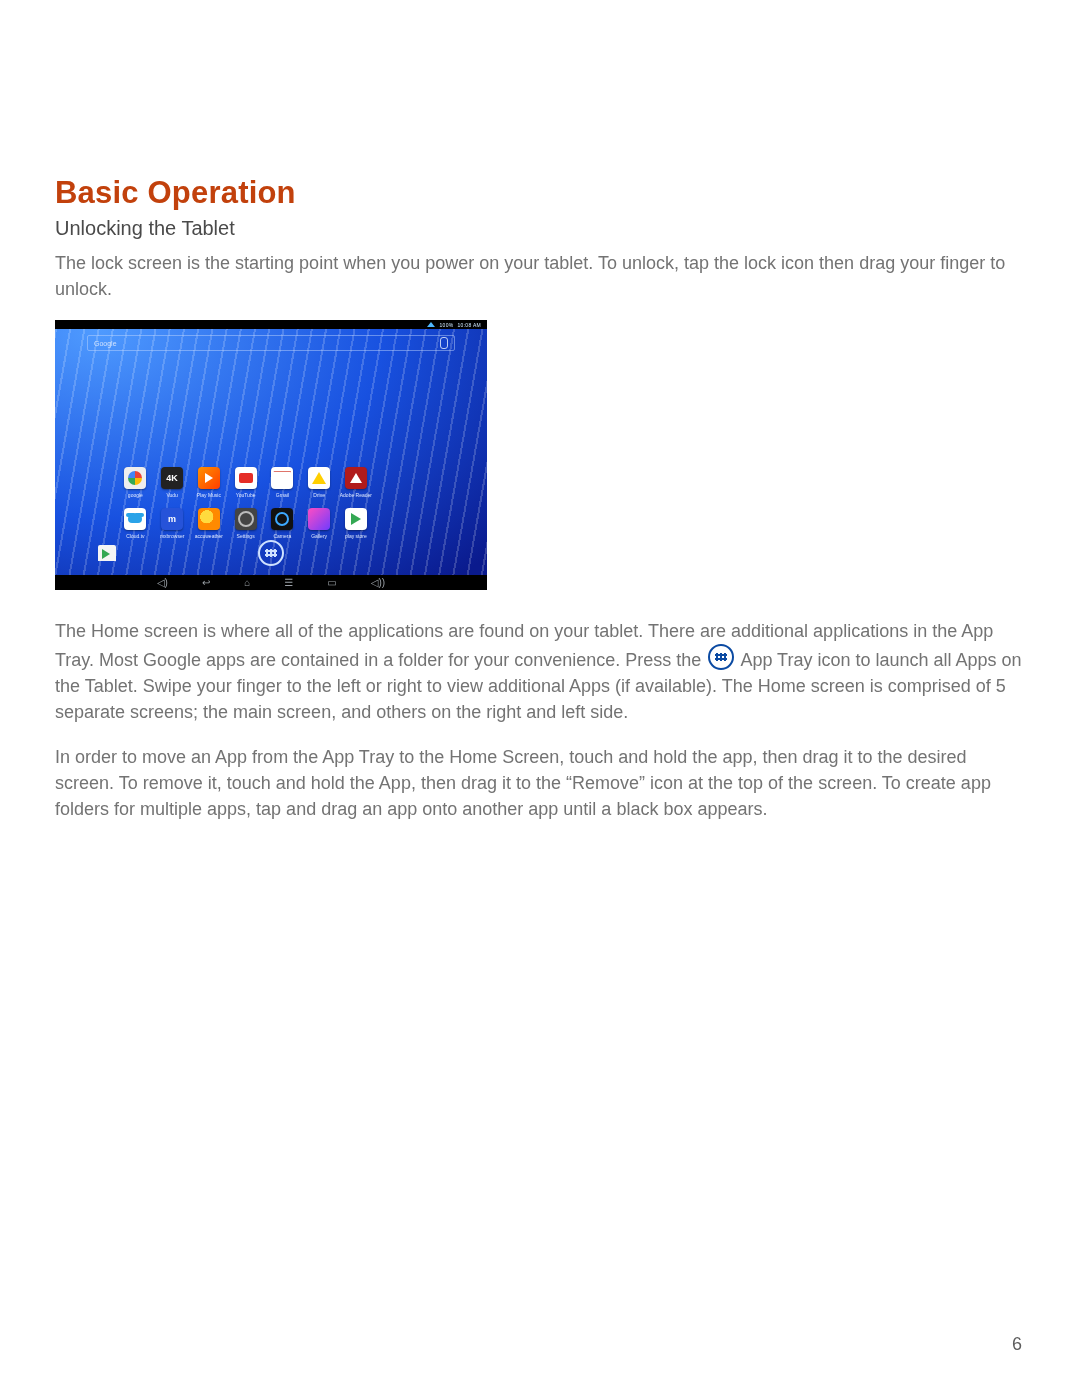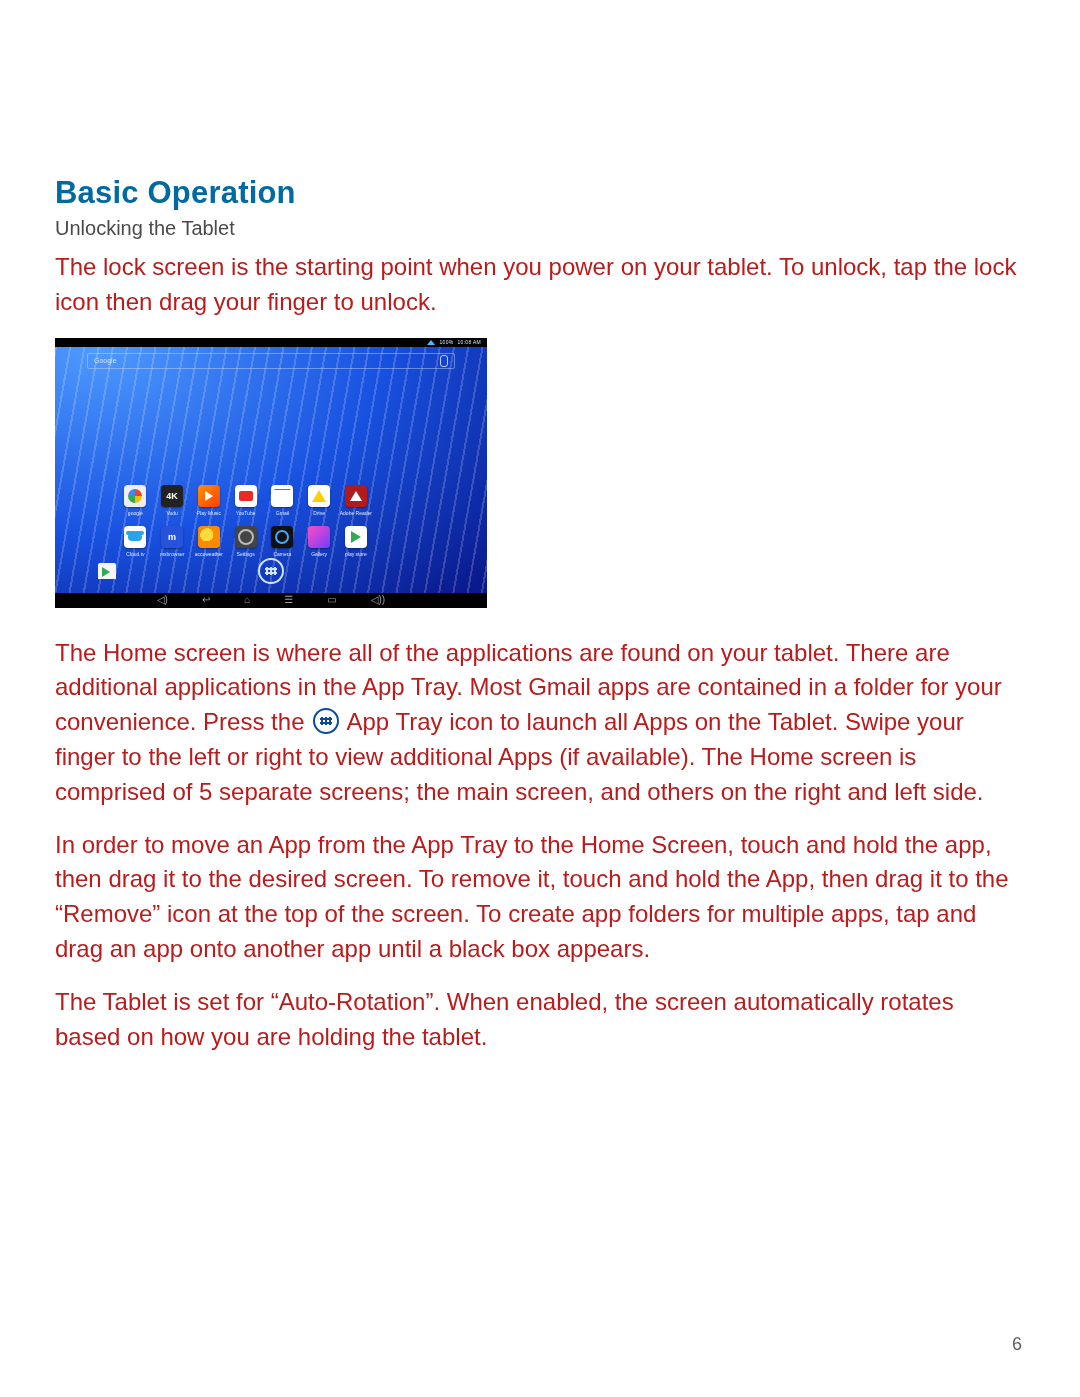--- a/index.html
+++ b/index.html
@@ -10,38 +10,38 @@
     color: #4a4a4a;
   }
   .page {
     width: 1080px;
     height: 1397px;
     box-sizing: border-box;
     padding: 175px 55px 0 55px;
     position: relative;
   }
   .h1 {
-    color: #0369a1;
+    color: #c2410c;
     font-weight: 700;
     font-size: 31px;
     margin: 0 0 6px 0;
     letter-spacing: 0.2px;
   }
   .h2 {
     color: #4a4a4a;
     font-weight: 400;
     font-size: 20px;
     margin: 0 0 10px 0;
   }
   .h2.spaced-top { margin-top: 36px; }
   .p {
-    font-size: 24px;
+    font-size: 18px;
     line-height: 1.45;
     margin: 8px 0 18px 0;
-    color: #b91c1c;
+    color: #737373;
   }
   .p .bold { font-weight: 700; }
   .inline-icon {
     display: inline-flex;
     align-items: center;
     justify-content: center;
     width: 22px; height: 22px;
     border: 2px solid #0b4aa2;
     border-radius: 50%;
     vertical-align: -4px;
@@ -280,24 +280,23 @@
       <span class="navkey">◁)</span>
       <span class="navkey">↩</span>
       <span class="navkey">⌂</span>
       <span class="navkey">☰</span>
       <span class="navkey">▭</span>
       <span class="navkey">◁))</span>
     </div>
   </div>
 
   <p class="p">
-    <span>The Home screen is where all of the applications are found on your tablet. There are additional applications in the App Tray. Most Gmail apps are contained in a folder for your convenience. Press the </span>
+    <span>The Home screen is where all of the applications are found on your tablet. There are additional applications in the App Tray. Most Google apps are contained in a folder for your convenience. Press the </span>
     <span class="inline-icon"></span>
     <span> App Tray icon to launch all Apps on the Tablet. Swipe your finger to the left or right to view additional Apps (if available). The Home screen is comprised of 5 separate screens; the main screen, and others on the right and left side.</span>
   </p>
 
   <p class="p">In order to move an App from the App Tray to the Home Screen, touch and hold the app, then drag it to the desired screen. To remove it, touch and hold the App, then drag it to the “Remove” icon at the top of the screen. To create app folders for multiple apps, tap and drag an app onto another app until a black box appears.</p>
 
 
-  <p class="p" style="margin-bottom:2px">The Tablet is set for “Auto-Rotation”. When enabled, the screen automatically rotates based on how you are holding the tablet.</p>
 
   <div class="page-number">6</div>
 </div>
 
 </body></html>

